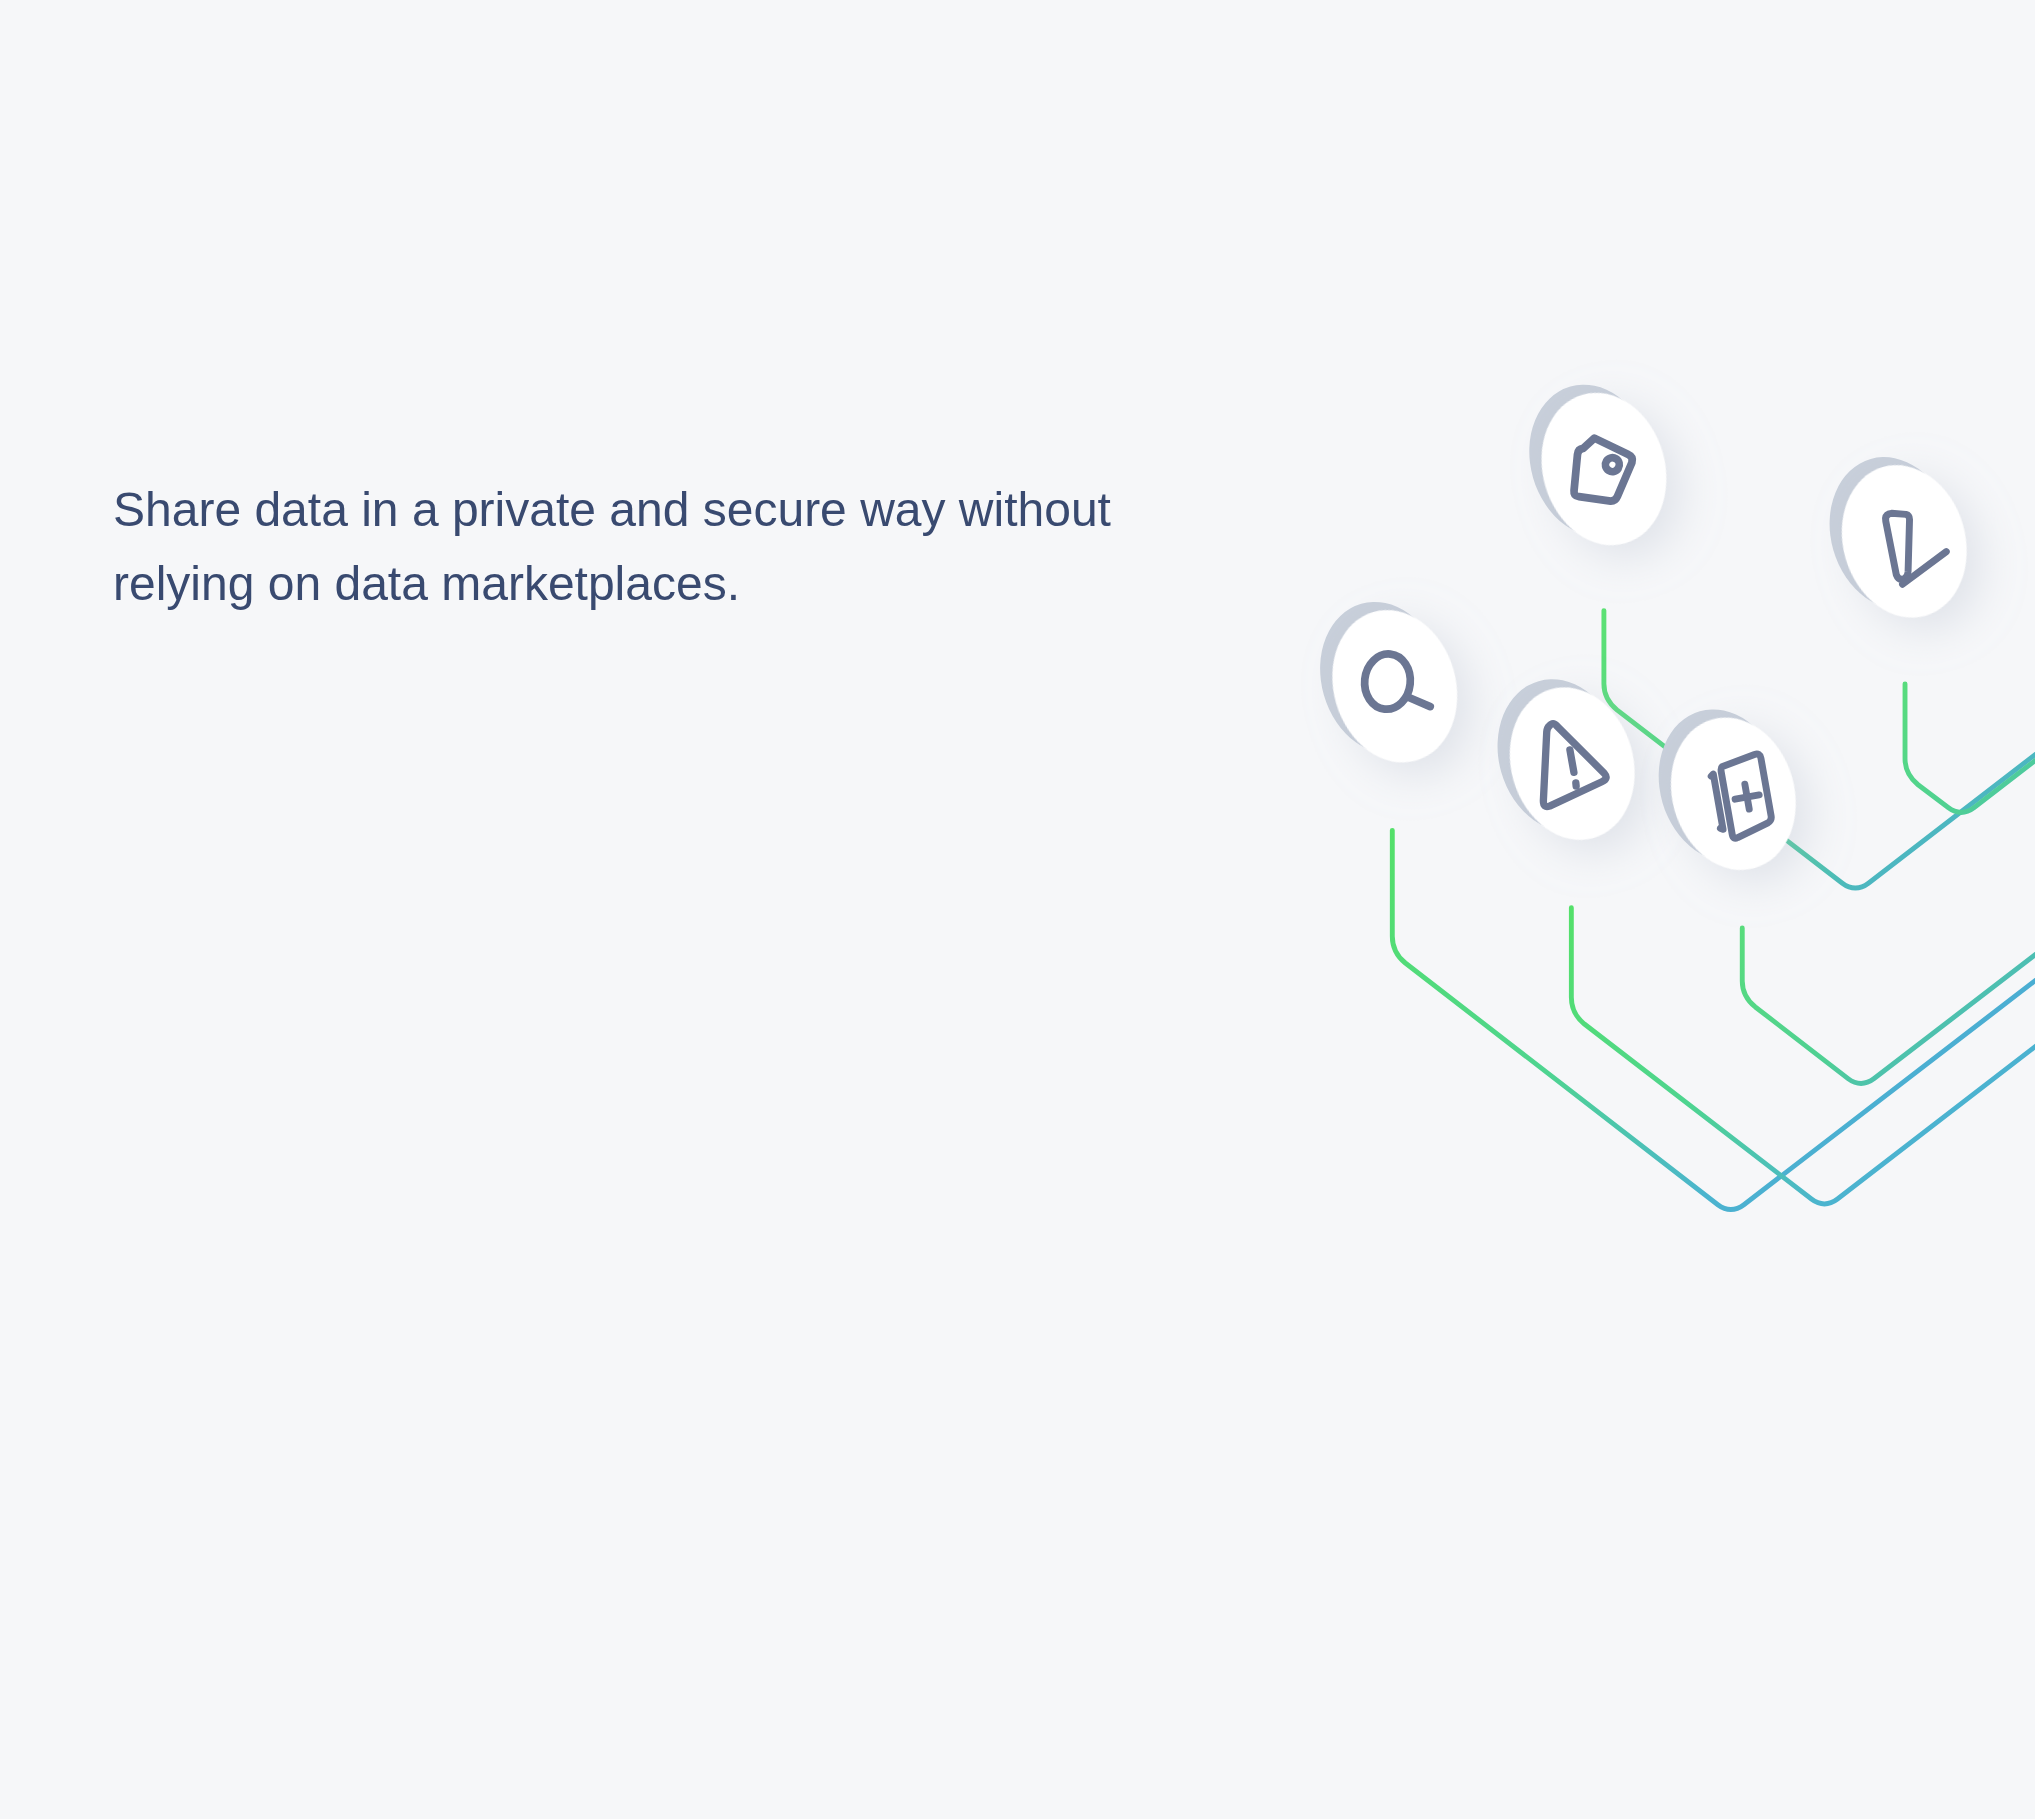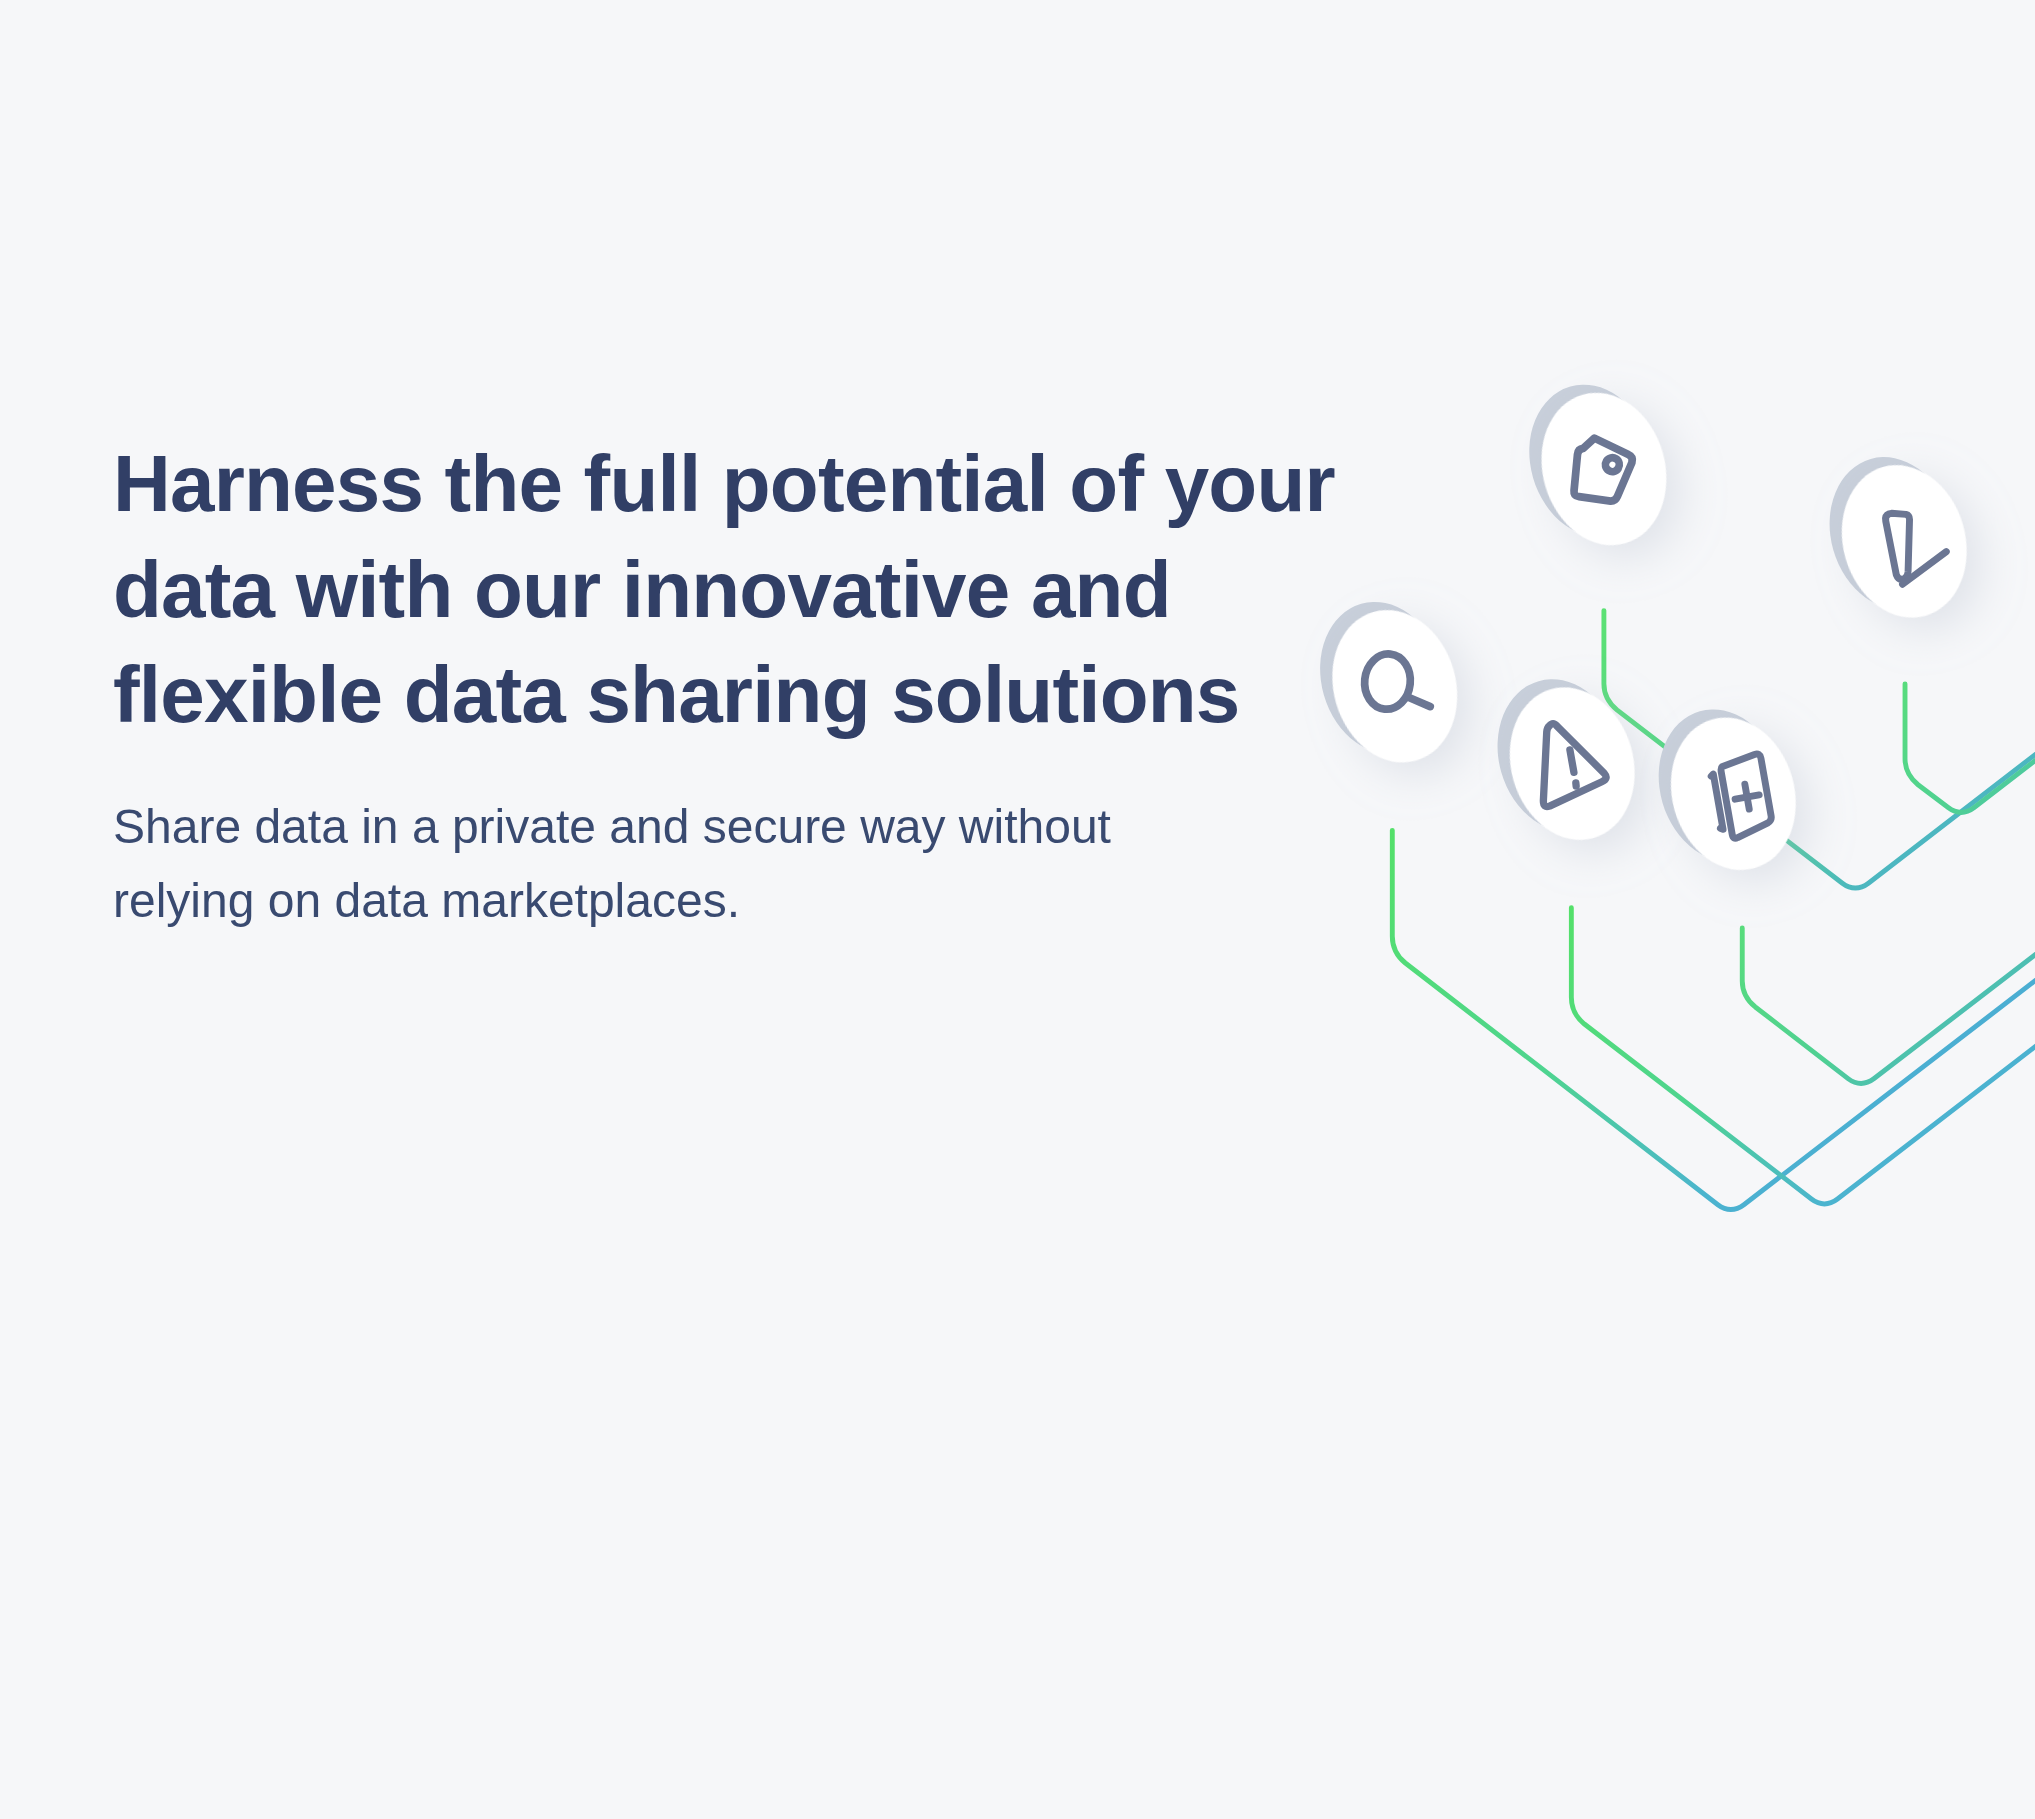--- a/index.html
+++ b/index.html
@@ -58,21 +58,20 @@
     height: 100%;
     overflow: visible;
   }
 </style>
 </head>
 <body style="background: rgb(246, 247, 249);">
 
 <div id="stage" style="background: rgb(246, 247, 249);">
 
   <div class="copy">
-    <h1 class="headline" style="color: rgb(49, 63, 102);">Harness the full potential of your data with our innovative and flexible data sharing solutions</h1>
     <p class="subcopy" style="color: rgb(57, 74, 112);">Share data in a private and secure way without relying on data marketplaces.</p>
   </div>
 
   <div id="illustration">
     <svg viewBox="0 0 4168 2600" xmlns="http://www.w3.org/2000/svg">
       <defs>
 
         <linearGradient id="gStrand" x1="0" y1="0" x2="1" y2="0.55">
           <stop offset="0%" stop-color="#54e06a"></stop>
           <stop offset="42%" stop-color="#4ed490"></stop>

